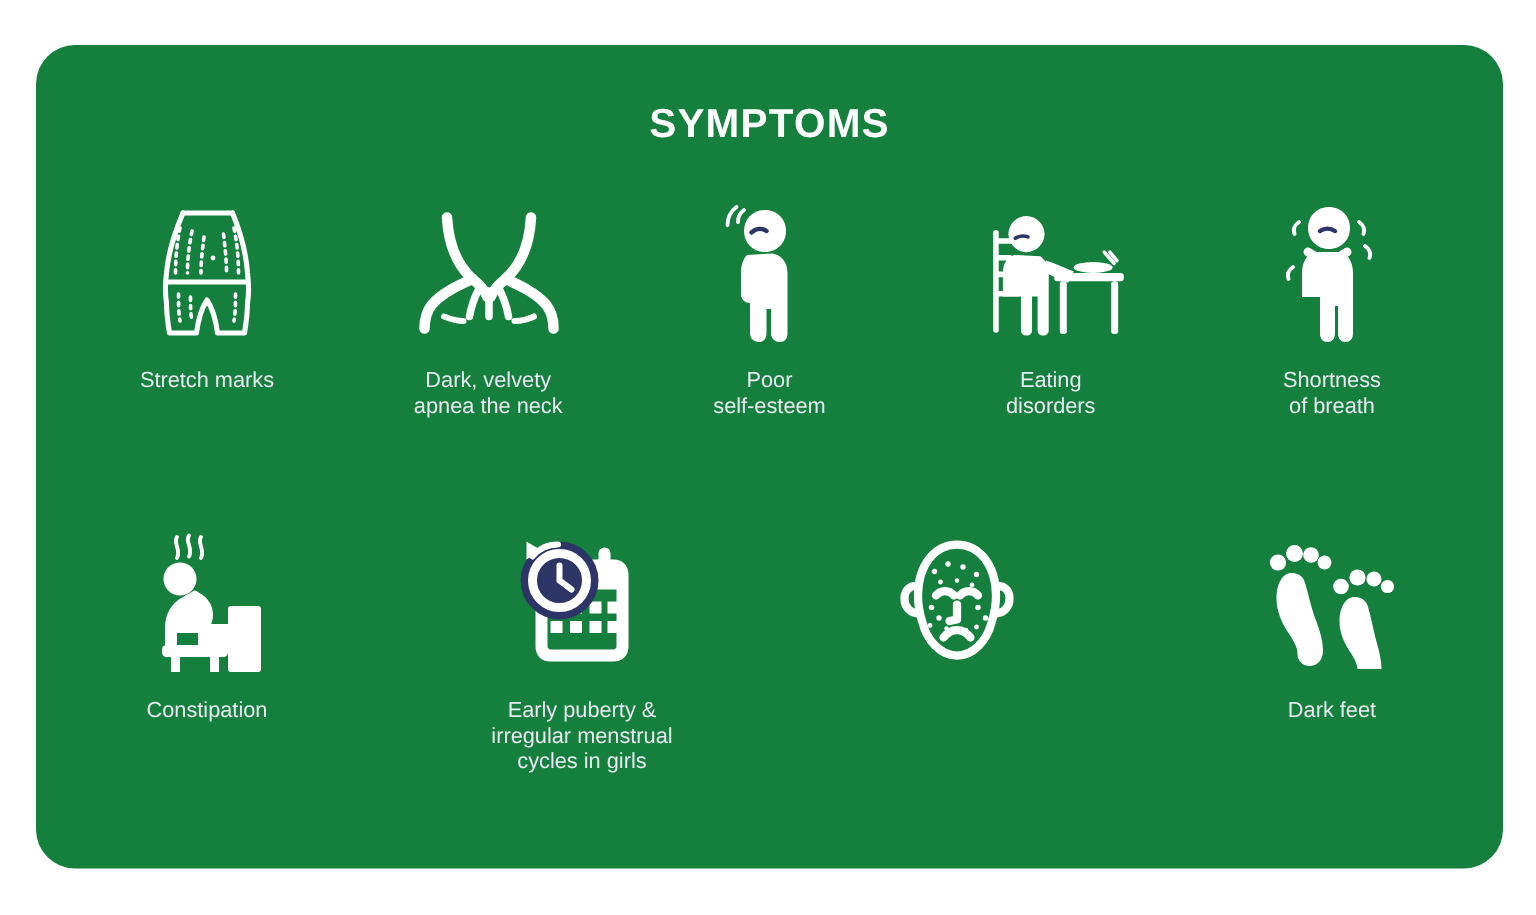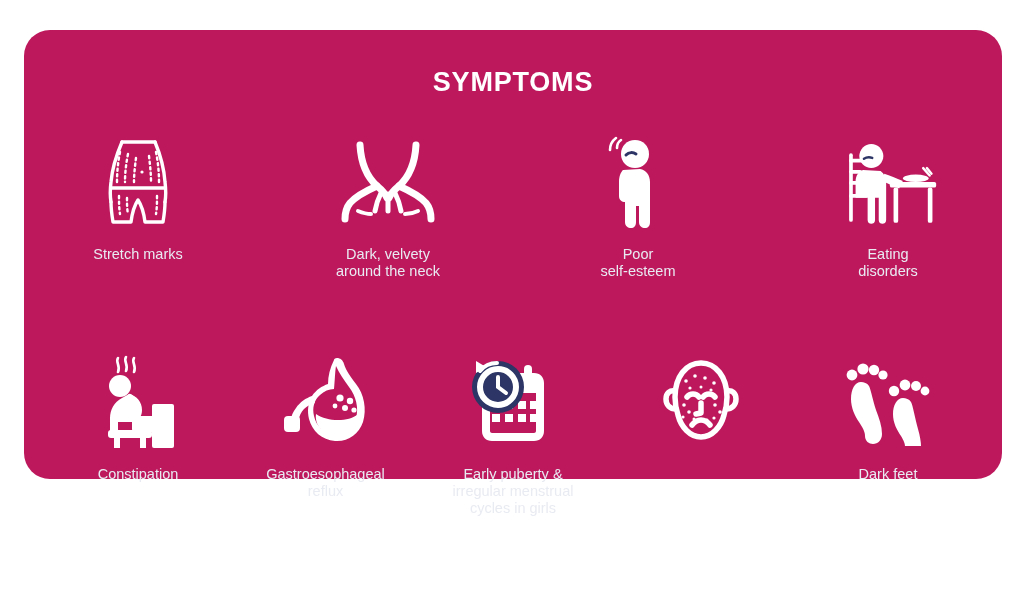--- a/index.html
+++ b/index.html
@@ -12,22 +12,22 @@
   }
   body {
     font-family: "Liberation Sans", sans-serif;
   }
 
   #infographic-card {
     position: absolute;
     left: 24px;
     top: 30px;
     width: 978px;
-    height: 449px;
-    background: #be185d;
+    height: 549px;
+    background: #15803d;
     border-radius: 26px;
     box-sizing: border-box;
   }
 
   #page-title {
     position: absolute;
     top: 37px;
     left: 0;
     width: 100%;
     text-align: center;
@@ -125,21 +125,21 @@
             <path d="M48 53 C48 60 48 65 48 70"></path>
             <path d="M55 52 C58 58 60 64 61 70"></path>
           </g>
           <g fill="none" stroke="#ffffff" stroke-width="4" stroke-linecap="round">
             <path d="M18 70 C23 72 28 73 31 73"></path>
             <path d="M65 73 C69 73 74 72 78 70"></path>
           </g>
         </svg>
       </div>
       <div class="symptom-label">Dark, velvety
-around the neck</div>
+apnea the neck</div>
     </div>
 
     <div class="symptom-item">
       <div class="symptom-icon">
         <svg width="74" height="96" viewBox="0 0 74 96">
           <g fill="#ffffff">
             <path d="M34 6 C42 6 48 12 48 20 C48 28 42 34 34 34 C26 34 20 28 20 20 C20 12 26 6 34 6 Z"></path>
             <path d="M22 36 C20 38 18 42 18 48 L18 62 C18 66 21 68 24 68 L24 88 C24 92 27 94 30 94 C33 94 35 92 35 88 L35 72 L38 72 L38 88 C38 92 41 94 44 94 C47 94 49 92 49 88 L49 48 C49 41 45 36 39 35 Z"></path>
           </g>
           <g fill="none" stroke="#ffffff" stroke-width="4.5" stroke-linecap="round" stroke-linejoin="round">
@@ -185,20 +185,45 @@
           </g>
           <g fill="none" stroke="#2c3565" stroke-width="2.6" stroke-linecap="round">
             <path d="M28 20 C31 18 34 18 37 19"></path>
           </g>
         </svg>
       </div>
       <div class="symptom-label">Eating
 disorders</div>
     </div>
 
+    <div class="symptom-item">
+      <div class="symptom-icon">
+        <svg width="76" height="96" viewBox="0 0 76 96">
+          <g fill="#ffffff">
+            <path d="M36 4 C44 4 50 10 50 18 C50 26 44 32 36 32 C28 32 22 26 22 18 C22 10 28 4 36 4 Z"></path>
+            <path d="M26 34 C21 36 18 41 18 48 L18 64 L30 64 L30 88 C30 92 32 94 35 94 C38 94 40 92 40 88 L40 70 L42 70 L42 88 C42 92 44 94 47 94 C50 94 52 92 52 88 L52 48 C52 41 49 36 44 34 Z"></path>
+          </g>
+          <g fill="none" stroke="#ffffff" stroke-width="6" stroke-linecap="round">
+            <path d="M22 50 L48 34"></path>
+            <path d="M22 34 L48 50"></path>
+          </g>
+          <g fill="none" stroke="#ffffff" stroke-width="2.6" stroke-linecap="round">
+            <path d="M16 14 C13 16 12 19 13 22"></path>
+            <path d="M56 14 C59 16 60 19 59 22"></path>
+            <path d="M12 44 C9 46 8 49 9 52"></path>
+            <path d="M60 30 C63 32 64 35 63 38"></path>
+          </g>
+          <g fill="none" stroke="#2c3565" stroke-width="3" stroke-linecap="round">
+            <path d="M30 20 C33 18 37 18 40 20"></path>
+          </g>
+        </svg>
+      </div>
+      <div class="symptom-label">Shortness
+of breath</div>
+    </div>
 
 
   </div>
 
   <div class="symptom-row" id="symptom-row-2">
 
     <div class="symptom-item">
       <div class="symptom-icon">
         <svg width="84" height="96" viewBox="0 0 84 96">
           <g fill="none" stroke="#ffffff" stroke-width="2.6" stroke-linecap="round">
@@ -216,39 +241,20 @@
             <rect x="36" y="62" width="24" height="16" rx="3"></rect>
           </g>
           <g fill="none" stroke="#ffffff" stroke-width="4.5" stroke-linecap="round">
             <path d="M34 42 C40 46 42 52 40 58"></path>
           </g>
         </svg>
       </div>
       <div class="symptom-label">Constipation</div>
     </div>
 
-    <div class="symptom-item">
-      <div class="symptom-icon">
-        <svg width="96" height="92" viewBox="0 0 96 92">
-          <g fill="#ffffff">
-            <path d="M56 4 C52 12 50 20 50 28 C44 30 38 34 34 40 C30 47 29 55 31 63 C34 75 44 84 57 85 C70 86 81 78 85 66 C89 53 86 38 78 28 C73 21 68 15 66 8 C65 4 62 2 59 2 C57 2 56 3 56 4 Z M58 10 C61 17 66 24 71 31 C78 40 81 52 78 62 C75 72 66 79 56 78 C46 77 38 70 36 60 C34 52 36 44 42 39 C46 35 51 33 56 33 C57 23 57 16 58 10 Z"></path>
-            <path d="M34 40 C28 42 22 46 18 52 C15 56 13 60 13 64 L21 64 C21 60 23 56 26 53 C29 50 33 48 37 47 Z"></path>
-            <rect x="6" y="60" width="16" height="16" rx="4"></rect>
-            <circle cx="62" cy="42" r="3.6"></circle>
-            <circle cx="72" cy="45" r="3.2"></circle>
-            <circle cx="67" cy="52" r="3"></circle>
-            <circle cx="76" cy="54" r="2.6"></circle>
-            <circle cx="57" cy="50" r="2.4"></circle>
-            <path d="M38 58 C44 62 52 64 60 64 C68 64 75 62 79 59 C80 66 77 73 70 77 C62 81 52 80 45 75 C40 71 37 65 38 58 Z"></path>
-          </g>
-        </svg>
-      </div>
-      <div class="symptom-label">Gastroesophageal
-reflux</div>
-    </div>
 
     <div class="symptom-item">
       <div class="symptom-icon">
         <svg width="90" height="86" viewBox="0 0 90 86">
           <g fill="#ffffff">
             <path d="M24 14 L66 14 C72 14 76 18 76 24 L76 72 C76 78 72 82 66 82 L24 82 C18 82 14 78 14 72 L14 24 C14 18 18 14 24 14 Z M22 34 L22 72 C22 73 23 74 24 74 L66 74 C67 74 68 73 68 72 L68 34 Z"></path>
             <rect x="26" y="6" width="8" height="16" rx="4"></rect>
             <rect x="56" y="6" width="8" height="16" rx="4"></rect>
             <rect x="24" y="42" width="8" height="8"></rect>
             <rect x="37" y="42" width="8" height="8"></rect>

